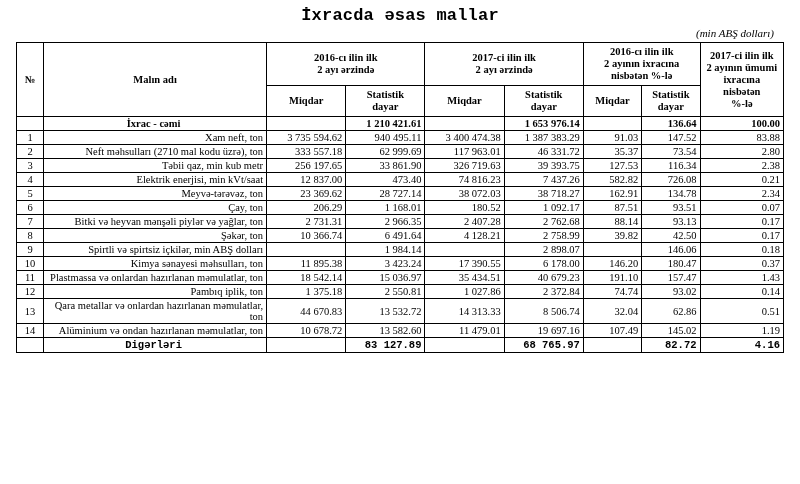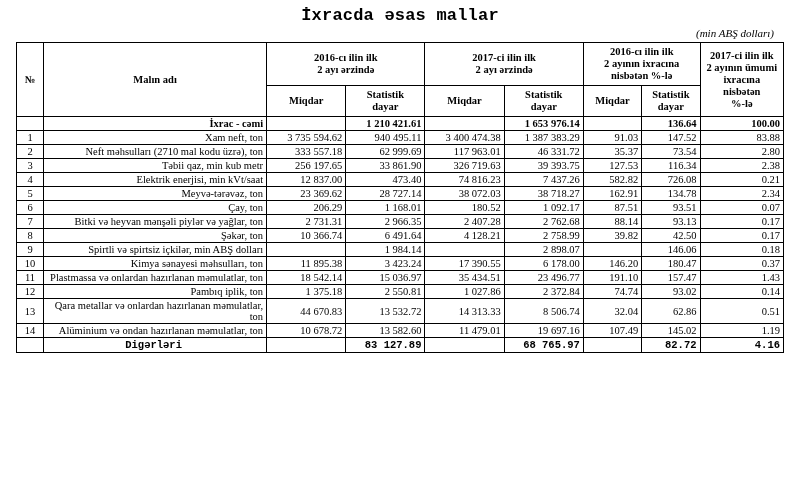--- a/index.html
+++ b/index.html
@@ -82,21 +82,21 @@
   }
   td.val {
     text-align: right;
     font-size: 10.5px;
     padding-right: 4px;
   }
   tr.total td {
     font-weight: bold;
   }
   tr.total td.name {
-    text-align: right;
+    text-align: center;
     padding-left: 0;
     margin-top: 24px;
   }
   tr.other td {
     font-weight: bold;
     font-family: Liberation Mono, monospace;
   }
   tr.other td.name {
     text-align: center;
     padding-left: 0;
@@ -273,21 +273,21 @@
         <td class="val">180.47</td>
         <td class="val">0.37</td>
       </tr>
 
       <tr>
         <td class="num">11</td>
         <td class="name">Plastmassa və onlardan hazırlanan məmulatlar, ton</td>
         <td class="val">18 542.14</td>
         <td class="val">15 036.97</td>
         <td class="val">35 434.51</td>
-        <td class="val">23 496.77</td>
+        <td class="val">40 679.23</td>
         <td class="val">191.10</td>
         <td class="val">157.47</td>
         <td class="val">1.43</td>
       </tr>
 
       <tr>
         <td class="num">12</td>
         <td class="name">Pambıq iplik, ton</td>
         <td class="val">1 375.18</td>
         <td class="val">2 550.81</td>

